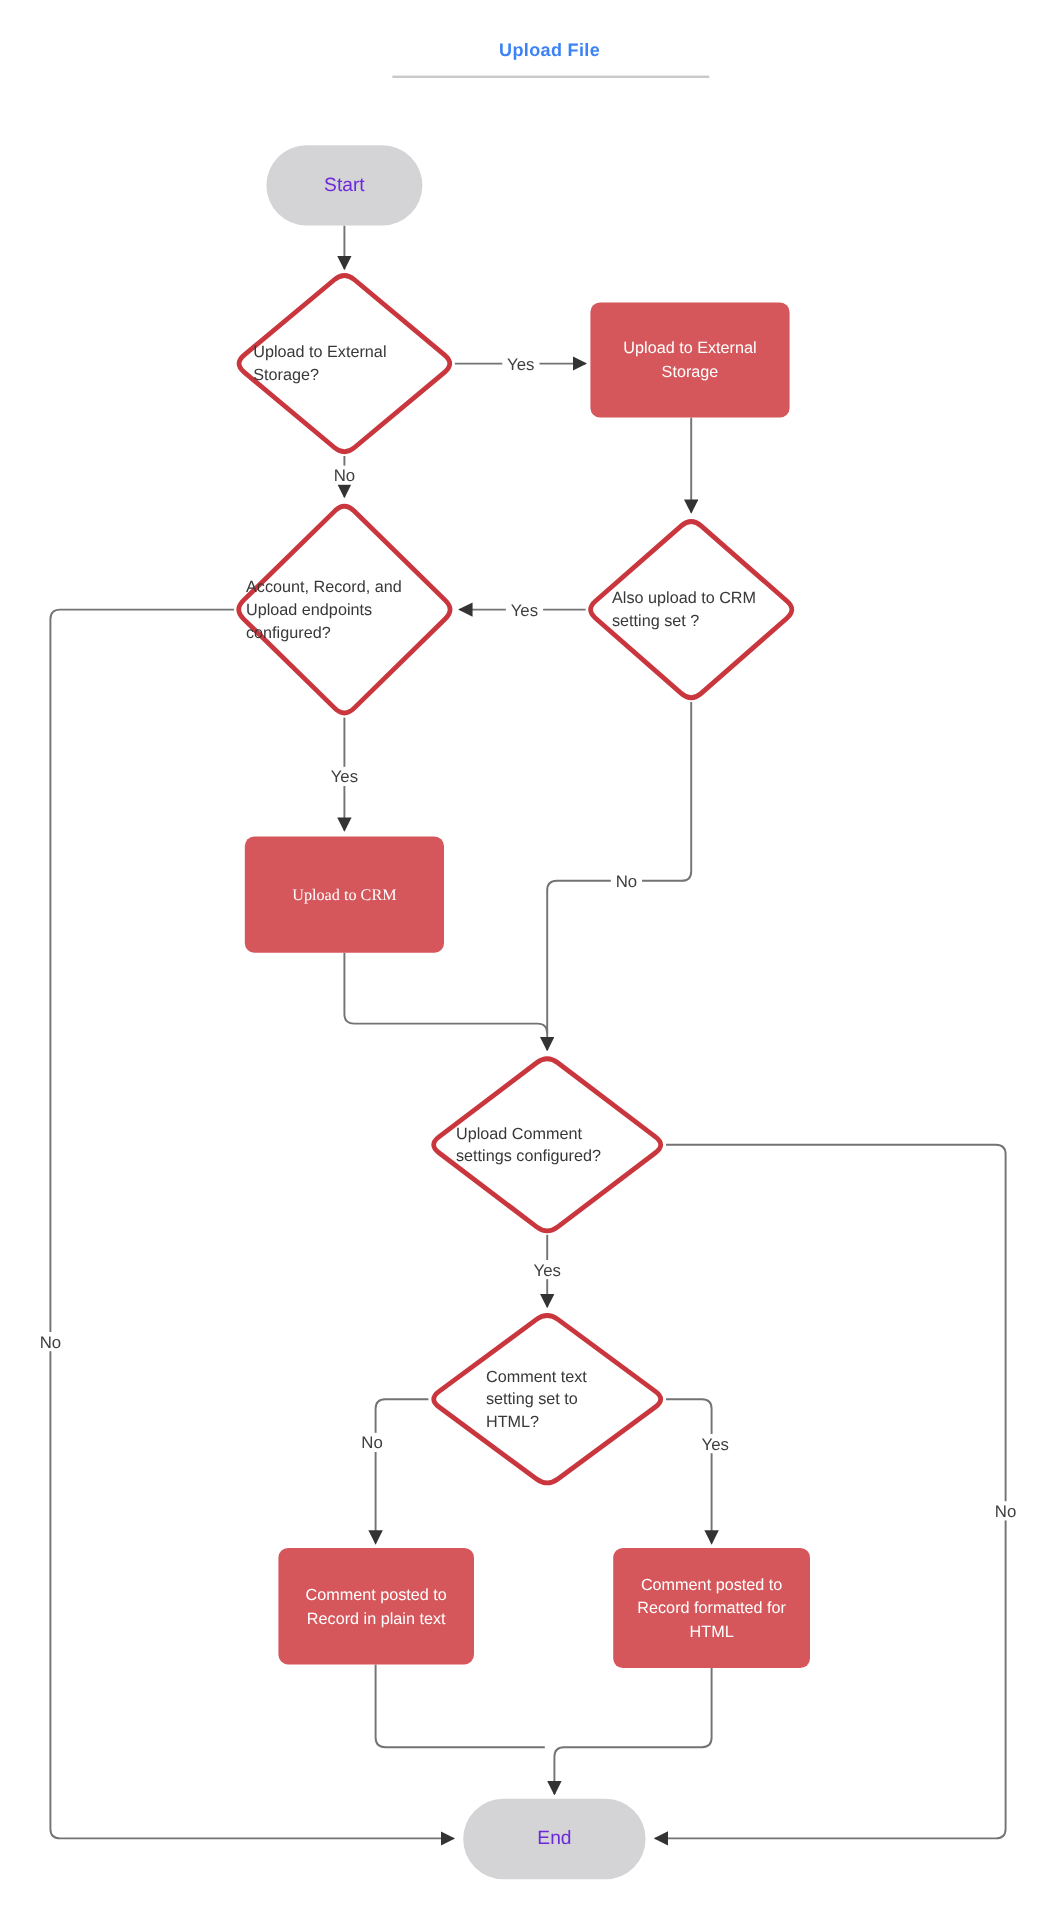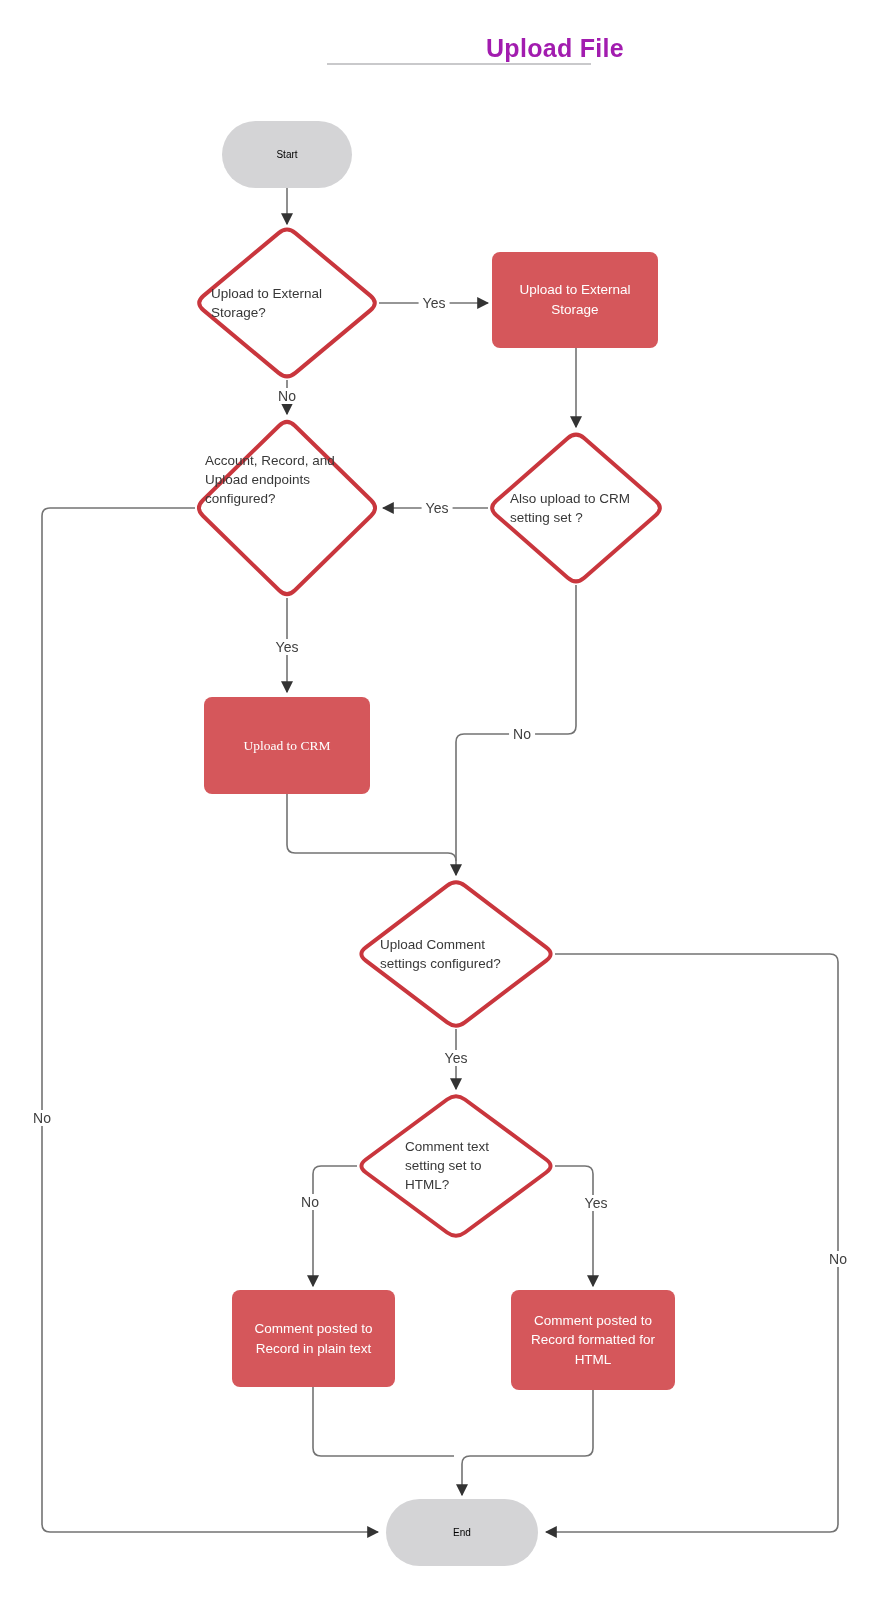--- a/index.html
+++ b/index.html
@@ -5,30 +5,30 @@
   html,body{margin:0;padding:0;background:#ffffff;}
   #canvas{
     position:relative;width:883px;height:1600px;background:#ffffff;
     font-family:"Liberation Sans",sans-serif;overflow:hidden;
   }
   #wires{position:absolute;left:0;top:0;z-index:1;}
   .wire{fill:none;stroke:#737373;stroke-width:1.6;}
   .diamond{fill:#ffffff;stroke:#c9363d;stroke-width:4;stroke-linejoin:round;}
   .node{position:absolute;z-index:2;display:flex;align-items:center;justify-content:center;
         text-align:center;box-sizing:border-box;}
-  .terminal{background:#d4d4d6;border-radius:34px;color:#000000;font-size:10px;align-items:center;}
+  .terminal{background:#d4d4d6;border-radius:34px;color:#6d28d9;font-size:16px;align-items:center;}
   .process{background:#d5575b;border-radius:8px;color:#ffffff;font-size:13.5px;
            line-height:1.45;padding:22px 12px;}
   .dlabel{position:absolute;z-index:2;display:flex;align-items:center;justify-content:center;
           text-align:left;color:#383838;font-size:13.5px;line-height:1.42;
           transform:translate(-50%,-50%);}
   .edge-label{position:absolute;z-index:3;transform:translate(-50%,-50%);
           background:#ffffff;color:#3f3f3f;font-size:14px;padding:0 4px;white-space:nowrap;}
-  #title{position:absolute;left:292px;top:34px;width:332px;text-align:right;z-index:2;
-         color:#a21caf;font-size:25px;font-weight:bold;letter-spacing:.3px;}
+  #title{position:absolute;left:292px;top:34px;width:332px;text-align:center;z-index:2;
+         color:#3b82f6;font-size:15px;font-weight:bold;letter-spacing:.3px;}
   #title-underline{position:absolute;left:327px;top:63px;width:264px;height:2px;
          background:#c9c9cb;z-index:2;}
 </style>
 </head>
 <body>
 
 <div id="canvas">
 
   <div id="title">Upload File</div>
   <div id="title-underline"></div>
@@ -77,21 +77,21 @@
     <span>Upload to CRM</span>
   </div>
   <div class="node process" style="left:511px;top:1290px;width:164px;height:100px;">
     <span>Comment posted to Record formatted for HTML</span>
   </div>
   <div class="node process" style="left:232px;top:1290px;width:163px;height:97px;">
     <span>Comment posted to Record in plain text</span>
   </div>
 
   <div class="dlabel" style="left:287px;top:303px;width:152px;">Upload to External Storage?</div>
-  <div class="dlabel" style="left:287px;top:480px;width:164px;">Account, Record, and Upload endpoints configured?</div>
+  <div class="dlabel" style="left:287px;top:508px;width:164px;">Account, Record, and Upload endpoints configured?</div>
   <div class="dlabel" style="left:576px;top:508px;width:132px;">Also upload to CRM setting set ?</div>
   <div class="dlabel" style="left:456px;top:954px;width:152px;">Upload Comment settings configured?</div>
   <div class="dlabel" style="left:456px;top:1166px;width:102px;">Comment text setting set to HTML?</div>
 
   <div class="edge-label" style="left:434px;top:303px;">Yes</div>
   <div class="edge-label" style="left:287px;top:396px;">No</div>
   <div class="edge-label" style="left:437px;top:508px;">Yes</div>
   <div class="edge-label" style="left:522px;top:734px;">No</div>
   <div class="edge-label" style="left:287px;top:647px;">Yes</div>
   <div class="edge-label" style="left:42px;top:1118px;">No</div>

